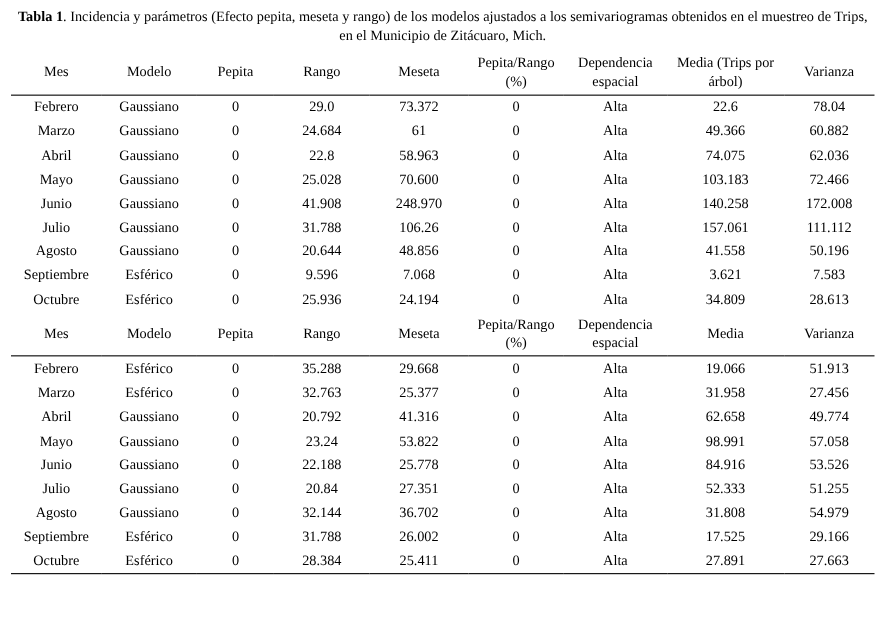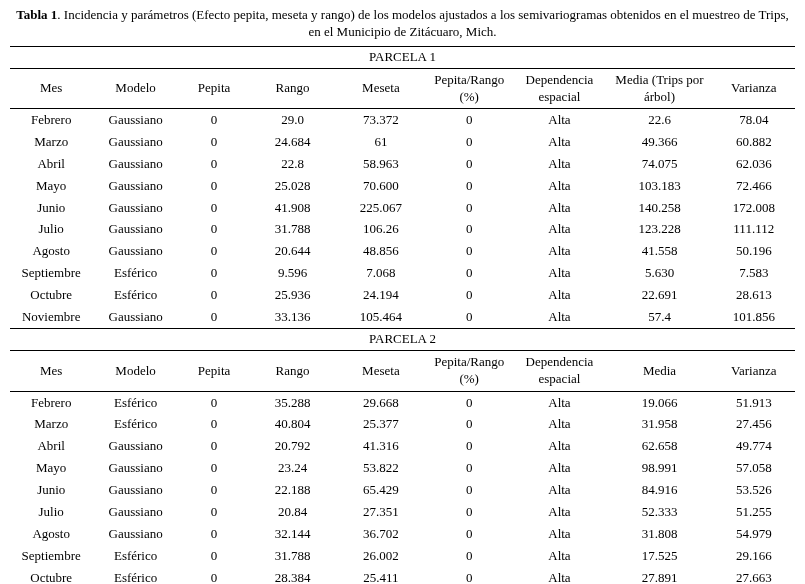--- a/index.html
+++ b/index.html
@@ -68,23 +68,20 @@
       <col style="width:11%">
       <col style="width:9%">
       <col style="width:11%">
       <col style="width:11.5%">
       <col style="width:11%">
       <col style="width:12%">
       <col style="width:13.5%">
       <col style="width:10.5%">
     </colgroup>
     <tbody id="table-body">
-        <tr class="section-row">
-          <td colspan="9">PARCELA 1</td>
-        </tr>
         <tr class="header-row">
           <th>Mes</th>
           <th>Modelo</th>
           <th>Pepita</th>
           <th>Rango</th>
           <th>Meseta</th>
           <th>Pepita/Rango (%)</th>
           <th>Dependencia espacial</th>
           <th>Media (Trips por árbol)</th>
           <th>Varianza</th>
@@ -131,35 +128,35 @@
           <td>0</td>
           <td>Alta</td>
           <td>103.183</td>
           <td>72.466</td>
         </tr>
         <tr class="data-row">
           <td>Junio</td>
           <td>Gaussiano</td>
           <td>0</td>
           <td>41.908</td>
-          <td>225.067</td>
+          <td>248.970</td>
           <td>0</td>
           <td>Alta</td>
           <td>140.258</td>
           <td>172.008</td>
         </tr>
         <tr class="data-row">
           <td>Julio</td>
           <td>Gaussiano</td>
           <td>0</td>
           <td>31.788</td>
           <td>106.26</td>
           <td>0</td>
           <td>Alta</td>
-          <td>123.228</td>
+          <td>157.061</td>
           <td>111.112</td>
         </tr>
         <tr class="data-row">
           <td>Agosto</td>
           <td>Gaussiano</td>
           <td>0</td>
           <td>20.644</td>
           <td>48.856</td>
           <td>0</td>
           <td>Alta</td>
@@ -167,47 +164,33 @@
           <td>50.196</td>
         </tr>
         <tr class="data-row">
           <td>Septiembre</td>
           <td>Esférico</td>
           <td>0</td>
           <td>9.596</td>
           <td>7.068</td>
           <td>0</td>
           <td>Alta</td>
-          <td>5.630</td>
+          <td>3.621</td>
           <td>7.583</td>
         </tr>
         <tr class="data-row">
           <td>Octubre</td>
           <td>Esférico</td>
           <td>0</td>
           <td>25.936</td>
           <td>24.194</td>
           <td>0</td>
           <td>Alta</td>
-          <td>22.691</td>
+          <td>34.809</td>
           <td>28.613</td>
-        </tr>
-        <tr class="data-row">
-          <td>Noviembre</td>
-          <td>Gaussiano</td>
-          <td>0</td>
-          <td>33.136</td>
-          <td>105.464</td>
-          <td>0</td>
-          <td>Alta</td>
-          <td>57.4</td>
-          <td>101.856</td>
-        </tr>
-        <tr class="section-row">
-          <td colspan="9">PARCELA 2</td>
         </tr>
         <tr class="header-row">
           <th>Mes</th>
           <th>Modelo</th>
           <th>Pepita</th>
           <th>Rango</th>
           <th>Meseta</th>
           <th>Pepita/Rango (%)</th>
           <th>Dependencia espacial</th>
           <th>Media</th>
@@ -221,21 +204,21 @@
           <td>29.668</td>
           <td>0</td>
           <td>Alta</td>
           <td>19.066</td>
           <td>51.913</td>
         </tr>
         <tr class="data-row">
           <td>Marzo</td>
           <td>Esférico</td>
           <td>0</td>
-          <td>40.804</td>
+          <td>32.763</td>
           <td>25.377</td>
           <td>0</td>
           <td>Alta</td>
           <td>31.958</td>
           <td>27.456</td>
         </tr>
         <tr class="data-row">
           <td>Abril</td>
           <td>Gaussiano</td>
           <td>0</td>
@@ -255,21 +238,21 @@
           <td>0</td>
           <td>Alta</td>
           <td>98.991</td>
           <td>57.058</td>
         </tr>
         <tr class="data-row">
           <td>Junio</td>
           <td>Gaussiano</td>
           <td>0</td>
           <td>22.188</td>
-          <td>65.429</td>
+          <td>25.778</td>
           <td>0</td>
           <td>Alta</td>
           <td>84.916</td>
           <td>53.526</td>
         </tr>
         <tr class="data-row">
           <td>Julio</td>
           <td>Gaussiano</td>
           <td>0</td>
           <td>20.84</td>

